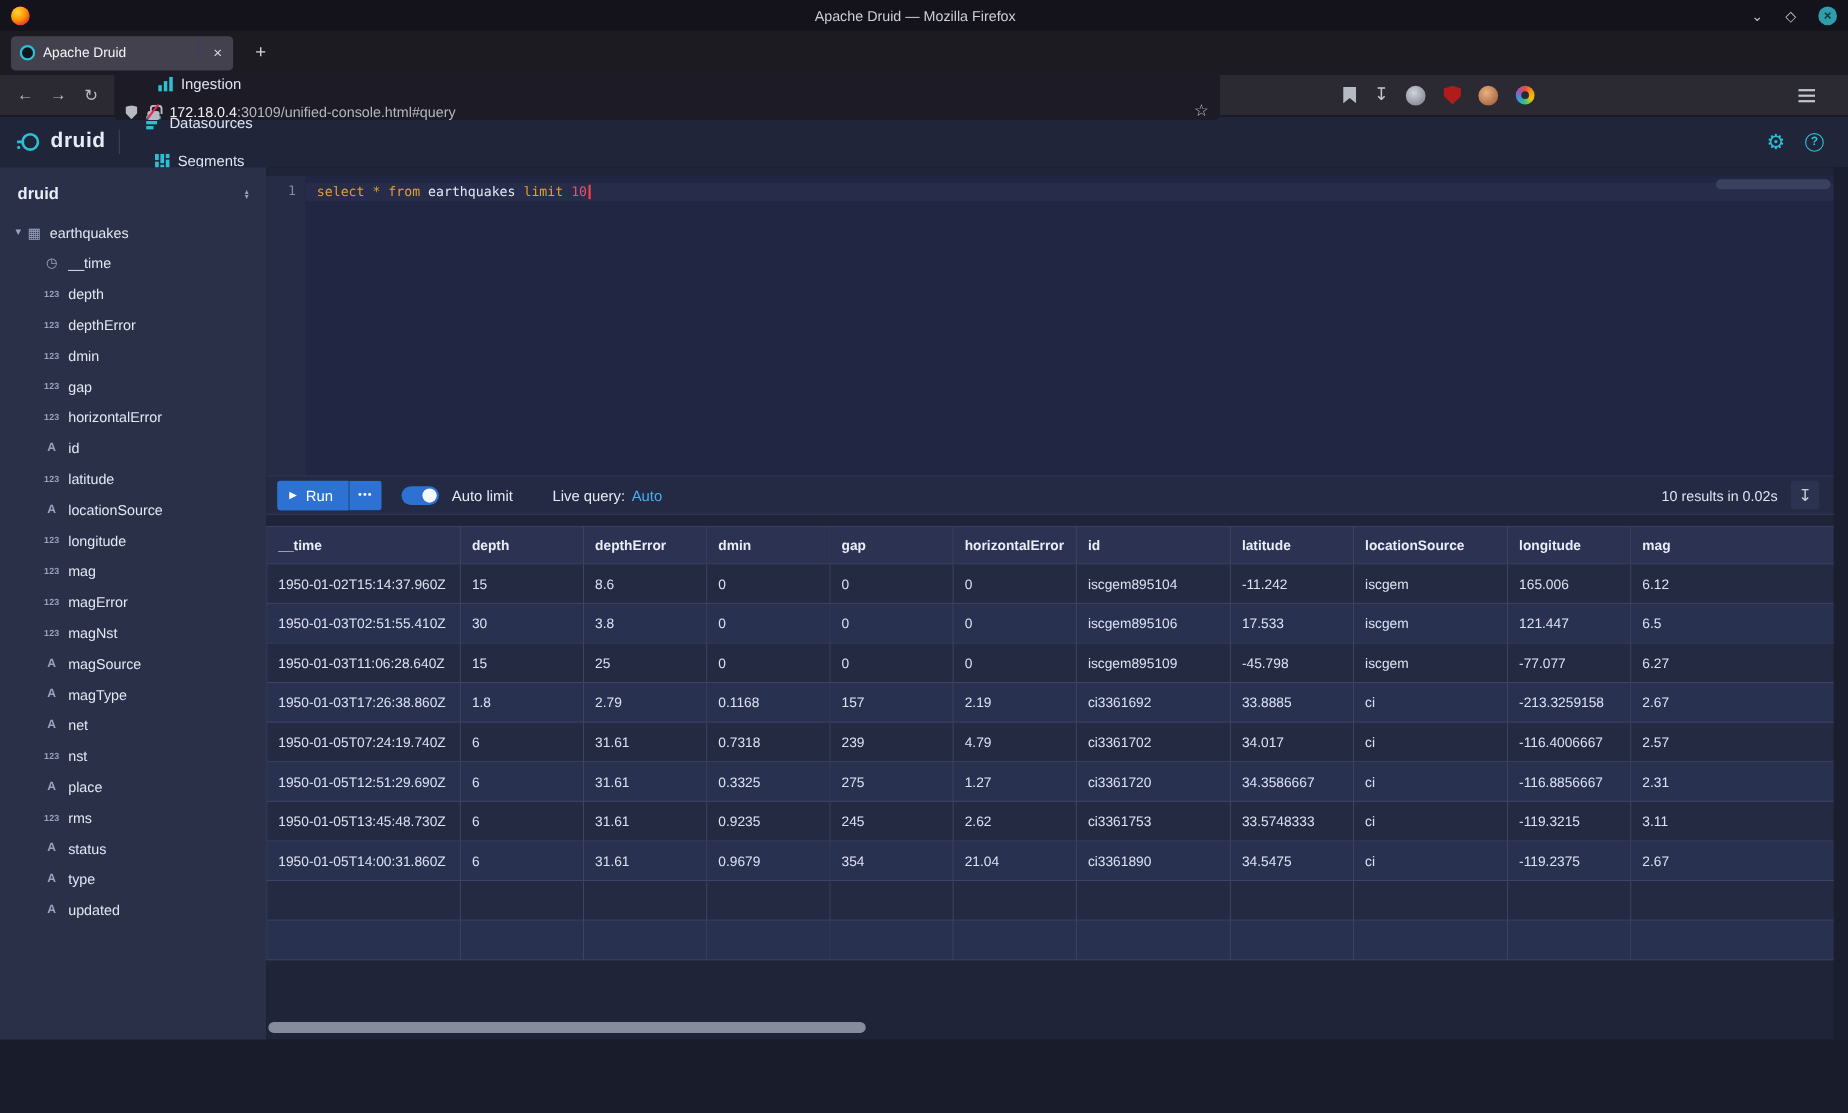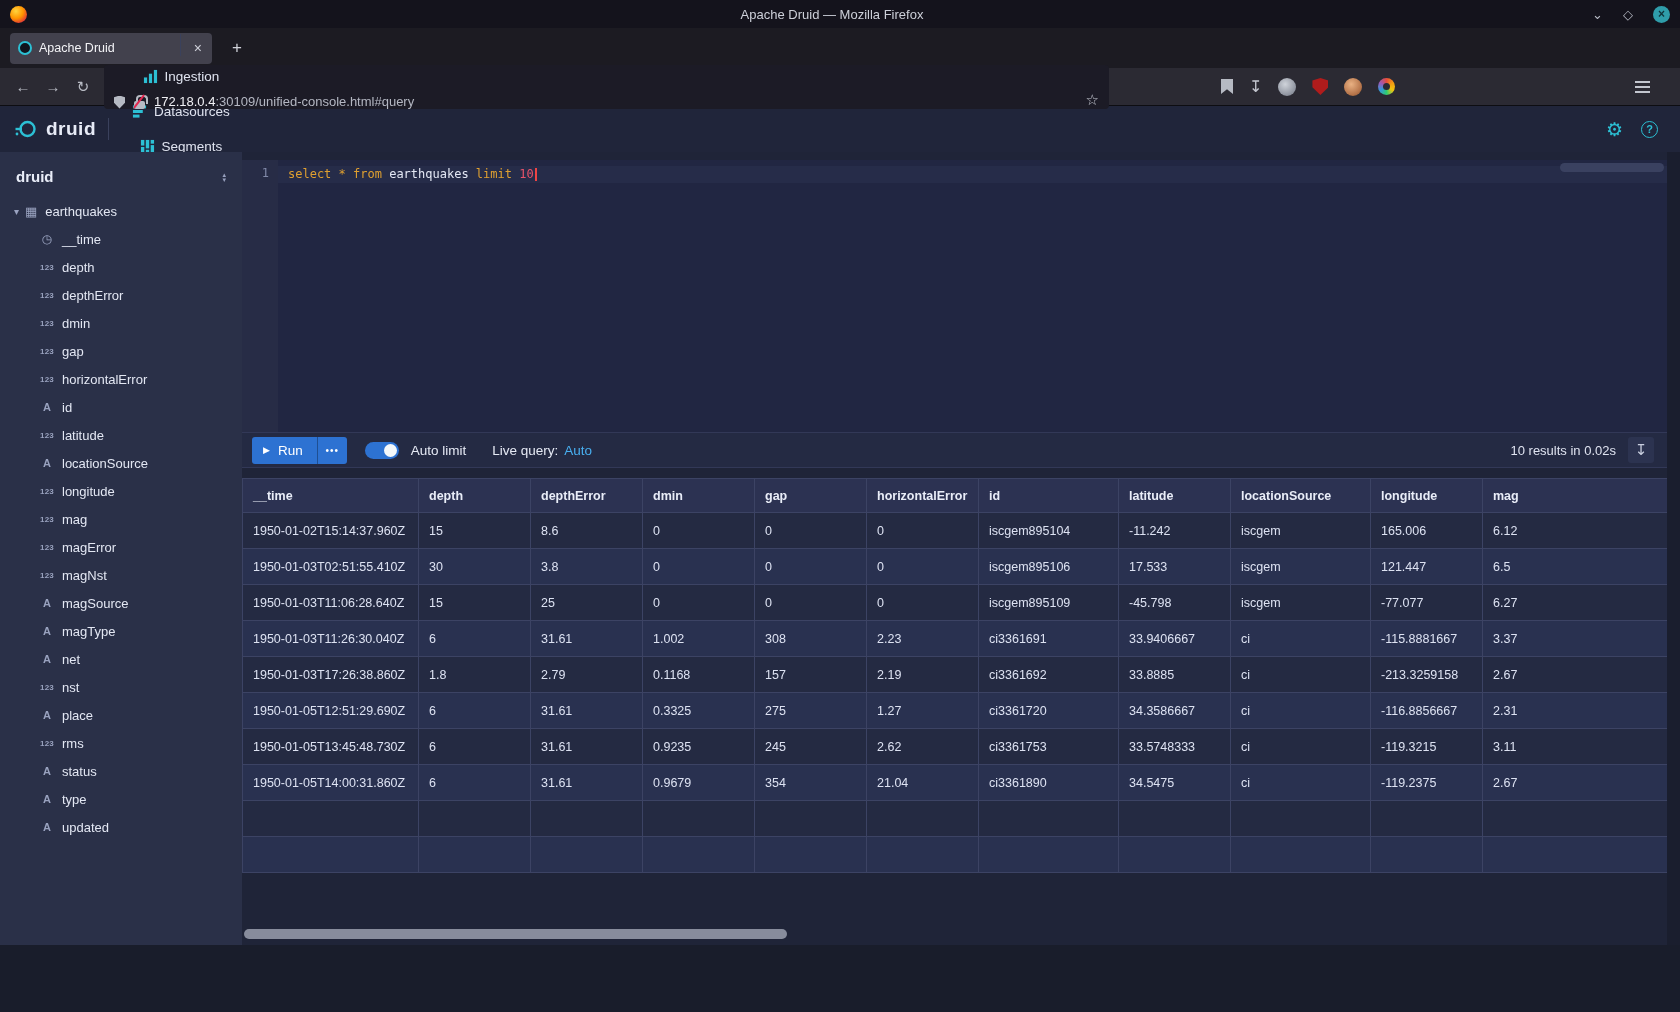--- a/index.html
+++ b/index.html
@@ -111,21 +111,21 @@
   .run-btn { background:#2d72d2; color:#fff; height:27px; border:none; border-radius:3px 0 0 3px;
     padding:0 14px 0 11px; display:flex; align-items:center; gap:8px; font-size:13.5px; cursor:default; }
   .play { font-size:9px; }
   .more-btn { background:#2d72d2; border-left:1px solid rgba(0,0,0,.3); border-radius:0 3px 3px 0;
     color:#fff; width:30px; height:27px; display:flex; align-items:center; justify-content:center;
     font-size:10px; letter-spacing:1px; }
   .switch { width:34px; height:17px; border-radius:9px; background:#2d72d2; position:relative; margin-left:6px; }
   .switch::after { content:""; position:absolute; right:2px; top:2px; width:13px; height:13px;
     border-radius:50%; background:#f5f8fa; }
   .rb-label { color:#e6eaf5; font-size:13.5px; }
-  .live-query { display:flex; gap:6px; margin-left:14px; }
+  .live-query { display:flex; gap:6px; margin-left:24px; }
   .link-val { color:#48aff0; font-size:13.5px; }
   .rb-right { margin-left:auto; display:flex; align-items:center; gap:12px; padding-right:16px; }
   .results-summary { color:#dfe3f0; font-size:13px;text-align:center; }
   .dl-btn { width:26px; height:26px; border-radius:3px; background:#2c3350; color:#c8cede;
     display:flex; align-items:center; justify-content:center; font-size:15px; }
 
   
   .results { flex:1; margin-top:10px; position:relative; overflow:hidden; }
   table { width:100%; border-collapse:collapse; table-layout:fixed; font-size:12.5px; }
   th { background:#2c3252; border:1px solid #3c4364; height:34px; text-align:left;
@@ -456,46 +456,46 @@
               <td>0</td>
               <td>0</td>
               <td>0</td>
               <td>iscgem895109</td>
               <td>-45.798</td>
               <td>iscgem</td>
               <td>-77.077</td>
               <td>6.27</td>
             </tr>
             <tr>
-              <td>1950-01-03T11:26:30.040Z</td>
-              <td>6</td>
-              <td>31.61</td>
-              <td>1.002</td>
-              <td>308</td>
-              <td>2.23</td>
-              <td>ci3361691</td>
-              <td>33.9406667</td>
-              <td>ci</td>
-              <td>-115.8881667</td>
-              <td>3.37</td>
-            </tr>
-            <tr>
               <td>1950-01-03T17:26:38.860Z</td>
               <td>1.8</td>
               <td>2.79</td>
               <td>0.1168</td>
               <td>157</td>
               <td>2.19</td>
               <td>ci3361692</td>
               <td>33.8885</td>
               <td>ci</td>
               <td>-213.3259158</td>
               <td>2.67</td>
             </tr>
             <tr>
+              <td>1950-01-05T07:24:19.740Z</td>
+              <td>6</td>
+              <td>31.61</td>
+              <td>0.7318</td>
+              <td>239</td>
+              <td>4.79</td>
+              <td>ci3361702</td>
+              <td>34.017</td>
+              <td>ci</td>
+              <td>-116.4006667</td>
+              <td>2.57</td>
+            </tr>
+            <tr>
               <td>1950-01-05T12:51:29.690Z</td>
               <td>6</td>
               <td>31.61</td>
               <td>0.3325</td>
               <td>275</td>
               <td>1.27</td>
               <td>ci3361720</td>
               <td>34.3586667</td>
               <td>ci</td>
               <td>-116.8856667</td>

